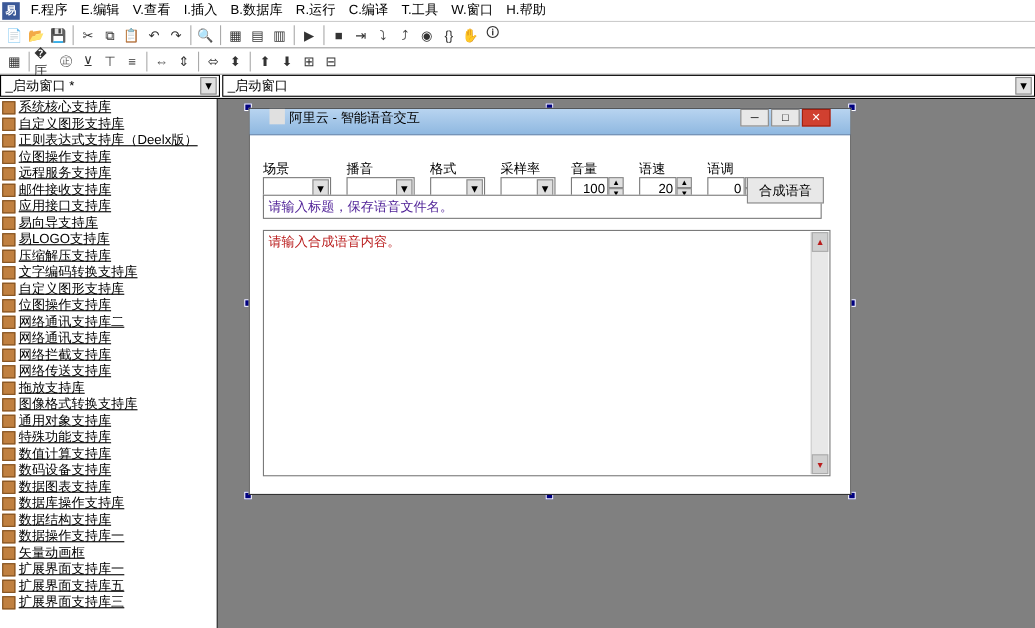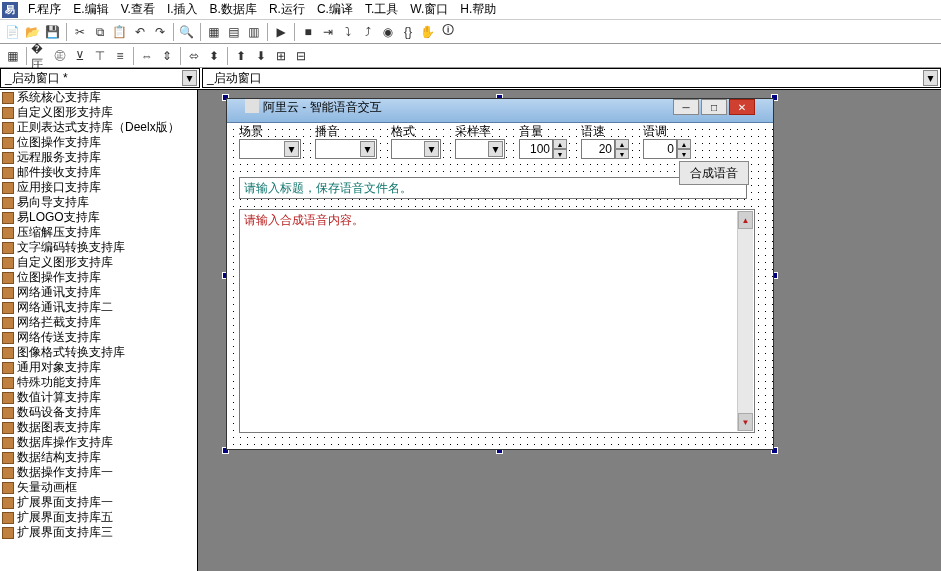--- a/index.html
+++ b/index.html
@@ -12,47 +12,47 @@
 .toolbar { background: #fff; height: 24px; display: flex; align-items: center; padding: 0 4px; border-bottom: 1px solid #999; gap: 2px; }
 .tool-btn { width: 18px; height: 18px; display: inline-flex; align-items: center; justify-content: center; cursor: pointer; color: #333; }
 .tool-sep { width: 1px; height: 18px; background: #aaa; margin: 0 2px; }
 
 .tabbar { background: #fff; height: 22px; display: flex; border-bottom: 1px solid #000; }
 .tab-dd { height: 20px; border: 1px solid #000; background: #fff; display: flex; align-items: center; padding: 0 4px; position: relative; }
 .tab-dd-l { width: 200px; }
 .tab-dd-r { flex: 1; margin-left: 2px; }
 .dd-arrow { position: absolute; right: 2px; width: 15px; height: 16px; background: #e0e0e0; border: 1px solid #888; display: flex; align-items: center; justify-content: center; }
 
-.workspace { display: flex; height: calc(571px - 20px - 24px - 24px - 22px); }
+.workspace { display: flex; height: calc(571px - 20px - 24px - 24px - 22px); text-decoration: underline; }
 .sidebar { width: 198px; background: #fff; border-right: 1px solid #000; overflow-y: auto; }
 .tree-item { display: flex; align-items: center; padding: 0 2px; height: 15px; cursor: pointer; white-space: nowrap; }
 .tree-icon { width: 12px; height: 12px; background: #c08040; border: 1px solid #805020; margin-right: 3px; flex-shrink: 0; }
 
 .canvas { flex: 1; background: #808080; position: relative; }
 .design-win { position: absolute; left: 28px; top: 8px; width: 548px; height: 364px; }
 .sel-handle { position: absolute; width: 7px; height: 7px; background: #000080; border: 1px solid #fff; }
 .win-frame { position: absolute; left: 0; top: 0; width: 548px; height: 352px; border: 1px solid #333; background: #fff; }
 .titlebar { height: 24px; background: linear-gradient(to bottom, #b8d4f0, #8fb8e0); display: flex; padding: 0 18px; border-bottom: 1px solid #5a7da8; }
 .title-icon { width: 14px; height: 14px; background: #e0e0e0; margin-right: 4px; }
 .win-btns { margin-left: auto; display: flex; gap: 2px; }
 .win-btn { width: 26px; height: 16px; border: 1px solid #888; background: #e8e8e8; display: flex; align-items: center; justify-content: center; font-size: 10px; cursor: pointer; }
 .win-btn.close { background: #d04030; color: #fff; border-color: #a02010; }
 
 .form-body { position: absolute; top: 24px; left: 0; right: 0; bottom: 0; background-image: radial-gradient(circle, #000 0.5px, transparent 0.5px); background-size: 7px 7px; background-position: 3px 3px; }
-.ctrl-row { position: absolute; top: 0; left: 12px; right: 12px; display: flex; gap: 14px; }
+.ctrl-row { position: absolute; top: 22px; left: 12px; right: 12px; display: flex; gap: 14px; }
 .ctrl-col { display: flex; flex-direction: column; gap: 2px; }
 .ctrl-label { background: transparent; height: 14px; }
 .combo { width: 62px; height: 20px; border: 1px solid #7a7a7a; background: #fff; position: relative; }
 .combo .dd-arrow { right: 1px; top: 1px; height: 16px; width: 15px; }
 .spinner { display: flex; width: 48px; height: 20px; }
 .spin-input { width: 34px; border: 1px solid #7a7a7a; background: #fff; padding: 0 2px; text-align: right; line-height: 18px; }
 .spin-btns { width: 14px; display: flex; flex-direction: column; }
 .spin-btn { flex: 1; border: 1px solid #888; background: #e0e0e0; font-size: 7px; display: flex; align-items: center; justify-content: center; cursor: pointer; }
 
-.title-input { position: absolute; top: 54px; left: 12px; width: 508px; height: 22px; border: 1px solid #7a7a7a; background: #fff; padding: 2px 4px; color: #0f766e; }
+.title-input { position: absolute; top: 54px; left: 12px; width: 508px; height: 22px; border: 1px solid #7a7a7a; background: #fff; padding: 2px 4px; color: #4c1d95; }
 .synth-btn { position: absolute; top: 38px; left: 452px; width: 70px; height: 24px; border: 1px solid #888; background: #e8e8e8; cursor: pointer; display: flex; align-items: center; justify-content: center; }
 .content-area { position: absolute; top: 86px; left: 12px; width: 516px; height: 224px; border: 1px solid #7a7a7a; background: #fff; padding: 2px 4px; color: #b91c1c; }
 .vscroll { position: absolute; right: 1px; top: 1px; bottom: 1px; width: 16px; background: #e8e8e8; border-left: 1px solid #ccc; }
 .vscroll::before { content: "▲"; position: absolute; top: 0; left: 0; right: 0; height: 16px; font-size: 8px; display: flex; align-items: center; justify-content: center; background: #d0d0d0; border: 1px solid #aaa; }
 .vscroll::after { content: "▼"; position: absolute; bottom: 0; left: 0; right: 0; height: 16px; font-size: 8px; display: flex; align-items: center; justify-content: center; background: #d0d0d0; border: 1px solid #aaa; }
 </style>
 </head>
 <body>
 
 <div class="menubar">
@@ -180,33 +180,37 @@
       <div class="tree-item">
         <span class="tree-icon"></span>
         <span>自定义图形支持库</span>
       </div>
       <div class="tree-item">
         <span class="tree-icon"></span>
         <span>位图操作支持库</span>
       </div>
       <div class="tree-item">
         <span class="tree-icon"></span>
+        <span>网络通讯支持库二</span>
+      </div>
+      <div class="tree-item">
+        <span class="tree-icon"></span>
         <span>网络通讯支持库</span>
       </div>
       <div class="tree-item">
         <span class="tree-icon"></span>
-        <span>网络通讯支持库二</span>
-      </div>
-      <div class="tree-item">
-        <span class="tree-icon"></span>
         <span>网络拦截支持库</span>
       </div>
       <div class="tree-item">
         <span class="tree-icon"></span>
         <span>网络传送支持库</span>
+      </div>
+      <div class="tree-item">
+        <span class="tree-icon"></span>
+        <span>拖放支持库</span>
       </div>
       <div class="tree-item">
         <span class="tree-icon"></span>
         <span>图像格式转换支持库</span>
       </div>
       <div class="tree-item">
         <span class="tree-icon"></span>
         <span>通用对象支持库</span>
       </div>
       <div class="tree-item">

